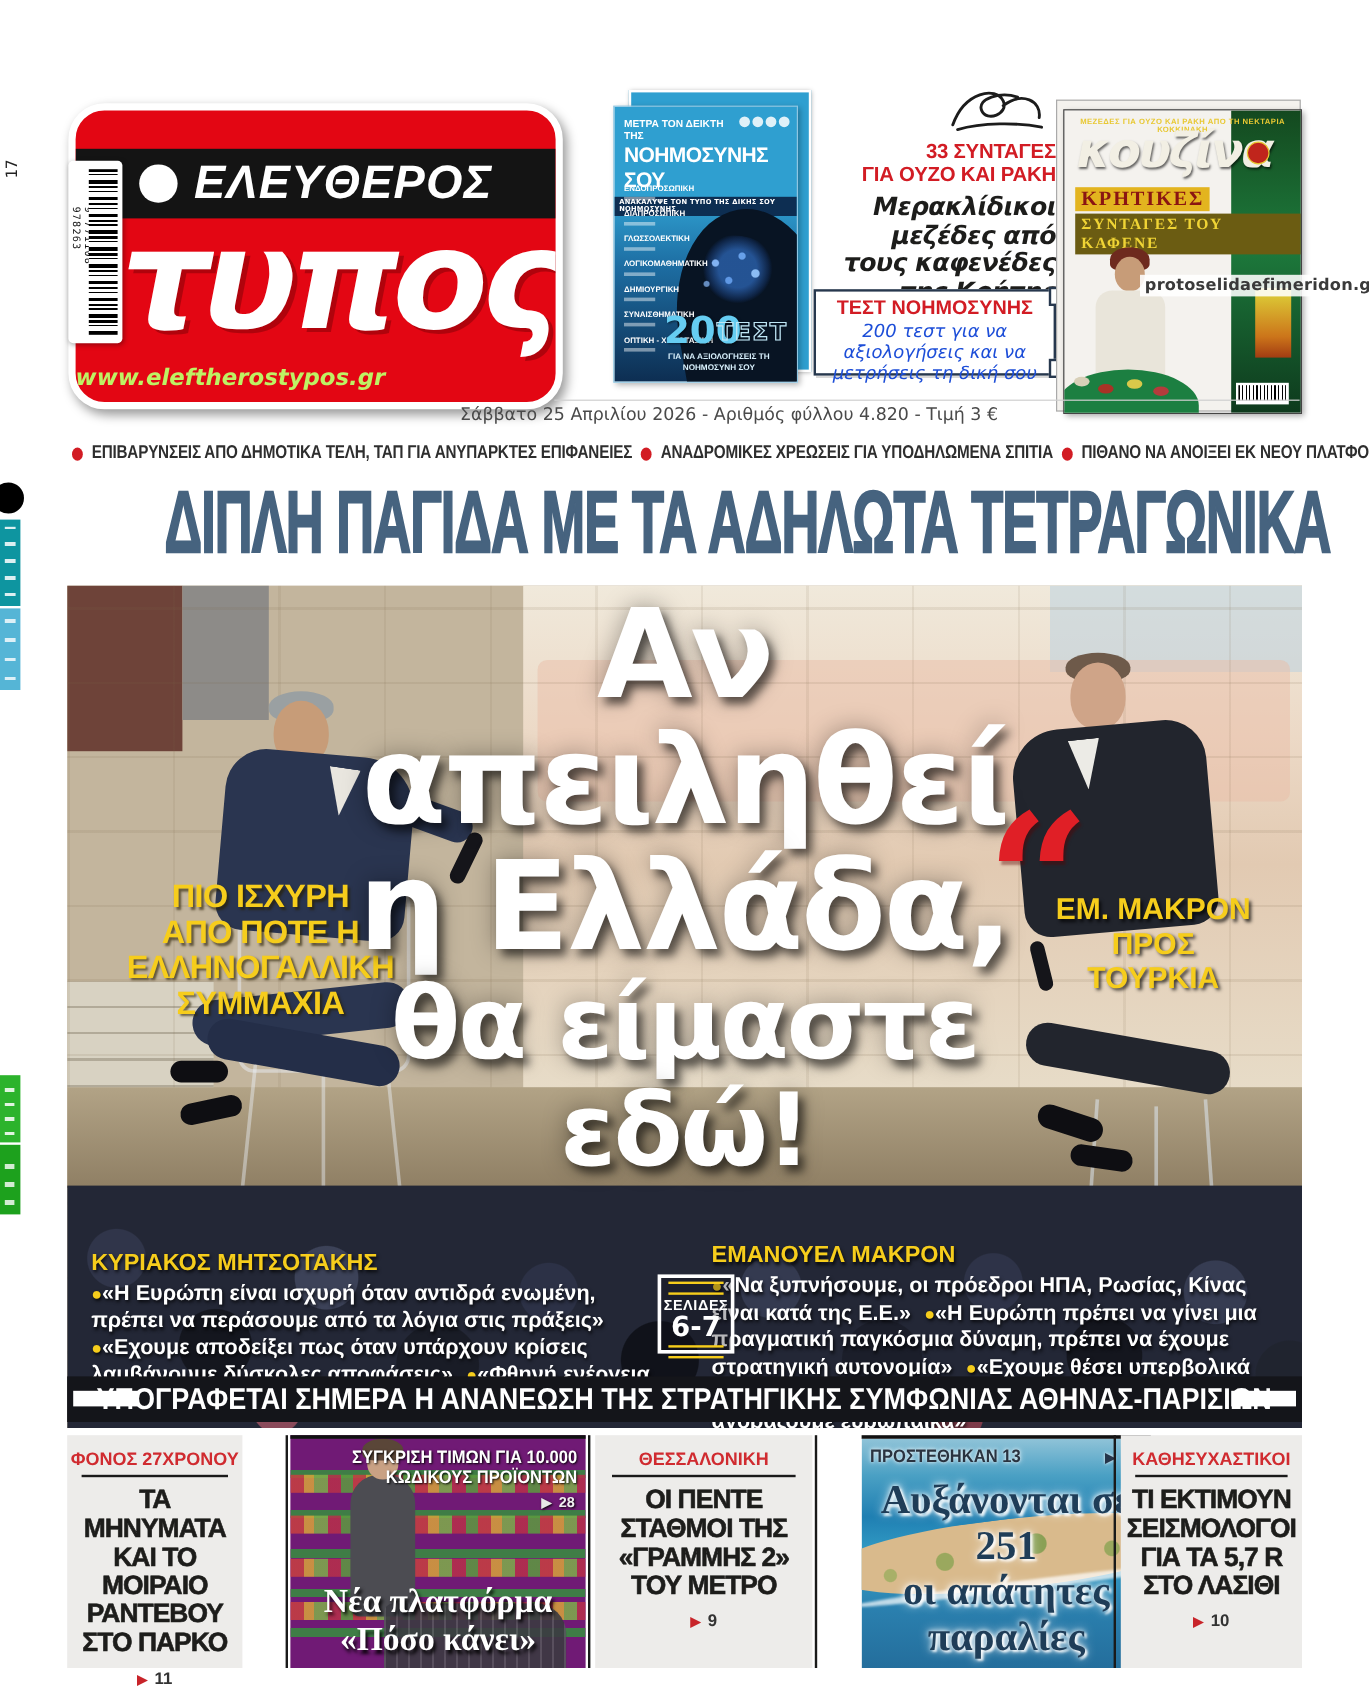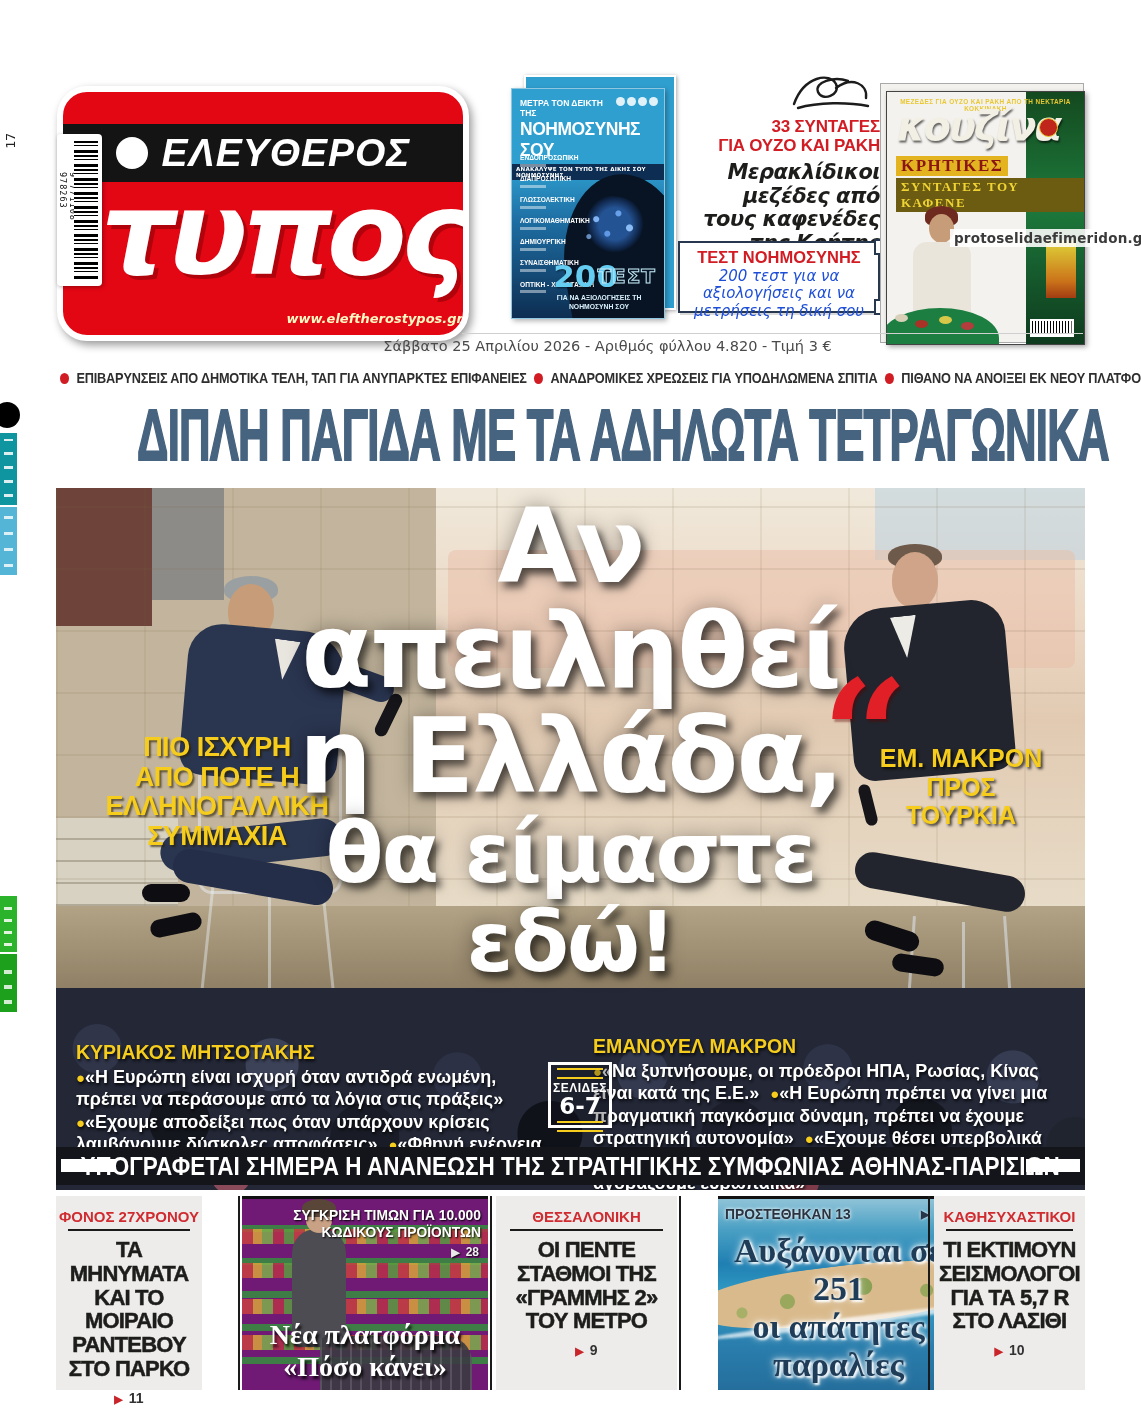--- a/index.html
+++ b/index.html
@@ -23,22 +23,22 @@
   .logo-card{position:absolute;left:57px;top:86px;width:400px;height:243px;background:#e30613;
              border:6px solid #fff;border-radius:30px;box-shadow:3px 4px 9px rgba(0,0,0,.4);overflow:hidden;}
   .logo-band{position:absolute;left:0;right:0;top:32px;height:58px;background:#141414;
              display:flex;align-items:center;justify-content:center;gap:14px;}
   .logo-dot{width:32px;height:32px;border-radius:50%;background:#fff;flex:0 0 auto;}
   .logo-prefix{color:#fff;font-style:italic;font-weight:bold;font-size:39px;letter-spacing:1px;
                font-family:"Liberation Sans",sans-serif;}
   .logo-title{position:absolute;left:38px;right:4px;top:84px;text-align:center;color:#fff;
               font-size:116px;line-height:1;font-weight:bold;font-style:italic;letter-spacing:-6px;
               text-shadow:4px 4px 0 rgba(80,0,0,.35);}
-  .logo-site{position:absolute;left:0;right:0;bottom:9px;text-align:right;color:#fef9c3;
-             font-weight:bold;font-style:italic;font-size:13px;}
+  .logo-site{position:absolute;left:0;right:0;bottom:9px;text-align:left;color:#bef264;
+             font-weight:bold;font-style:italic;font-size:19px;}
   .barcode-box{position:absolute;left:57px;top:134px;width:45px;height:152px;background:#fff;
                border-radius:4px;box-shadow:1px 1px 4px rgba(0,0,0,.35);}
   .barcode-bars{position:absolute;right:4px;top:7px;bottom:7px;width:24px;
      background:repeating-linear-gradient(180deg,#000 0 2px,#fff 2px 4px,#000 4px 5px,#fff 5px 9px,#000 9px 12px,#fff 12px 14px);}
   .barcode-digits{position:absolute;left:1px;top:50%;transform:translateY(-50%);writing-mode:vertical-rl;
                   font-size:8.5px;color:#111;font-family:"DejaVu Sans Mono",monospace;letter-spacing:1px;}
 
   
   .book-back{position:absolute;left:524px;top:75px;width:148px;height:231px;background:#2f9fd0;
              border:2px solid #fff;box-shadow:1px 1px 4px rgba(0,0,0,.35);}

